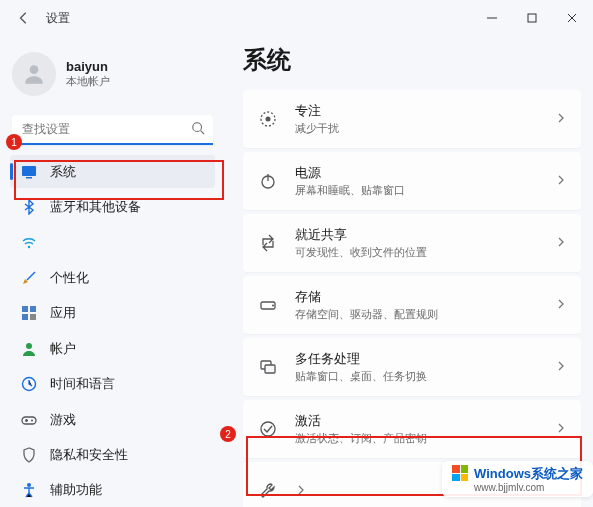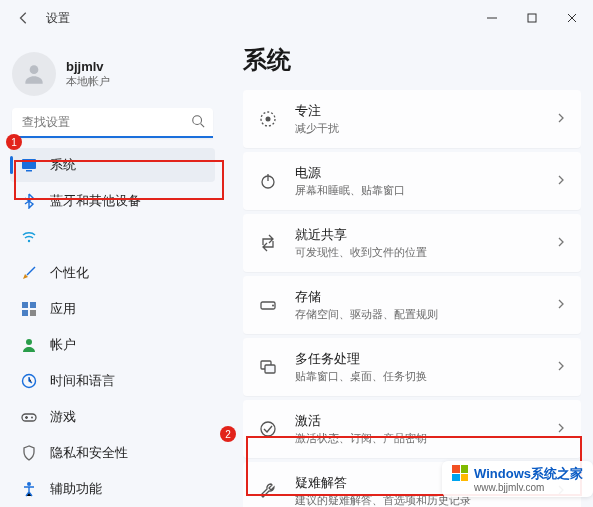--- a/index.html
+++ b/index.html
@@ -13,21 +13,21 @@
 
   .main { display: flex; height: calc(100% - 36px); }
 
   .sidebar { width: 225px; padding: 10px 10px 0 10px; display: flex; flex-direction: column; }
   .user-block { display: flex; align-items: center; padding: 6px 2px 12px 2px; }
   .avatar { width: 44px; height: 44px; border-radius: 50%; background: #e6e8ec; display: flex; align-items: center; justify-content: center; color: #888; }
   .user-text { margin-left: 10px; }
   .user-name { font-size: 13px; font-weight: 600; color: #222; }
   .user-sub { font-size: 11px; color: #666; }
 
-  .search-wrap { position: relative; margin: 0 2px 10px 2px; text-decoration: underline; }
+  .search-wrap { position: relative; margin: 7px 2px 10px 2px; text-decoration: underline; }
   .search-input { width: 100%; height: 30px; border: none; border-bottom: 2px solid #1a6fdc; background: #fff; border-radius: 4px 4px 0 0; padding: 0 30px 0 10px; font-size: 12px; outline: none; box-shadow: 0 1px 2px rgba(0,0,0,.05); }
   .search-icon { position: absolute; right: 8px; top: 50%; transform: translateY(-50%); color: #666; }
 
   .nav { display: flex; flex-direction: column; gap: 2px; overflow: hidden; }
   .nav-item { height: 34px; display: flex; align-items: center; padding: 0 10px; border-radius: 4px; cursor: pointer; position: relative; }
   .nav-item.selected { background: #e9edf3; }
   .nav-item.selected::before { content: ""; position: absolute; left: 0; top: 8px; bottom: 8px; width: 3px; background: #1a6fdc; border-radius: 2px; }
   .nav-icon { width: 18px; height: 18px; display: flex; align-items: center; justify-content: center; margin-right: 12px; }
   .nav-label { font-size: 13px; color: #222; }
 
@@ -86,21 +86,21 @@
 
   <div class="sidebar">
     <div class="user-block">
       <div class="avatar">
         <svg width="26" height="26" viewBox="0 0 24 24">
             <circle cx="12" cy="8" r="4" fill="#b9bdc4"></circle>
             <path fill="#b9bdc4" d="M4 20c0-4 4-6 8-6s8 2 8 6v1H4z"></path>
           </svg>
       </div>
       <div class="user-text">
-        <div class="user-name">bjjmlv</div>
+        <div class="user-name">baiyun</div>
         <div class="user-sub">本地帐户</div>
       </div>
     </div>
 
     <div class="search-wrap">
       <input class="search-input" placeholder="查找设置" style="">
       <span class="search-icon">
         <svg width="14" height="14" viewBox="0 0 16 16">
             <circle cx="7" cy="7" r="5" fill="none" stroke="currentColor" stroke-width="1.2"></circle>
             <path stroke="currentColor" stroke-width="1.2" d="m11 11 4 4"></path>
@@ -301,24 +301,20 @@
               <path fill="none" stroke="currentColor" stroke-width="1.3" d="m4 2 4 4-4 4"></path>
             </svg></span>
       </div>
 
       <div class="card">
         <span class="card-icon">
             <svg width="20" height="20" viewBox="0 0 20 20">
               <path fill="none" stroke="currentColor" stroke-width="1.3" d="M13 3a4 4 0 0 0-4 5l-6 6 2 2 6-6a4 4 0 0 0 5-4l-3 3-2-2 3-3z"></path>
             </svg>
           </span>
-        <div class="card-text">
-          <div class="card-title">疑难解答</div>
-          <div class="card-sub">建议的疑难解答、首选项和历史记录</div>
-        </div>
         <span class="chev"><svg width="12" height="12" viewBox="0 0 12 12">
               <path fill="none" stroke="currentColor" stroke-width="1.3" d="m4 2 4 4-4 4"></path>
             </svg></span>
       </div>
 
     </div>
   </div>
 </div>
 
 <div class="badge-1">1</div>

